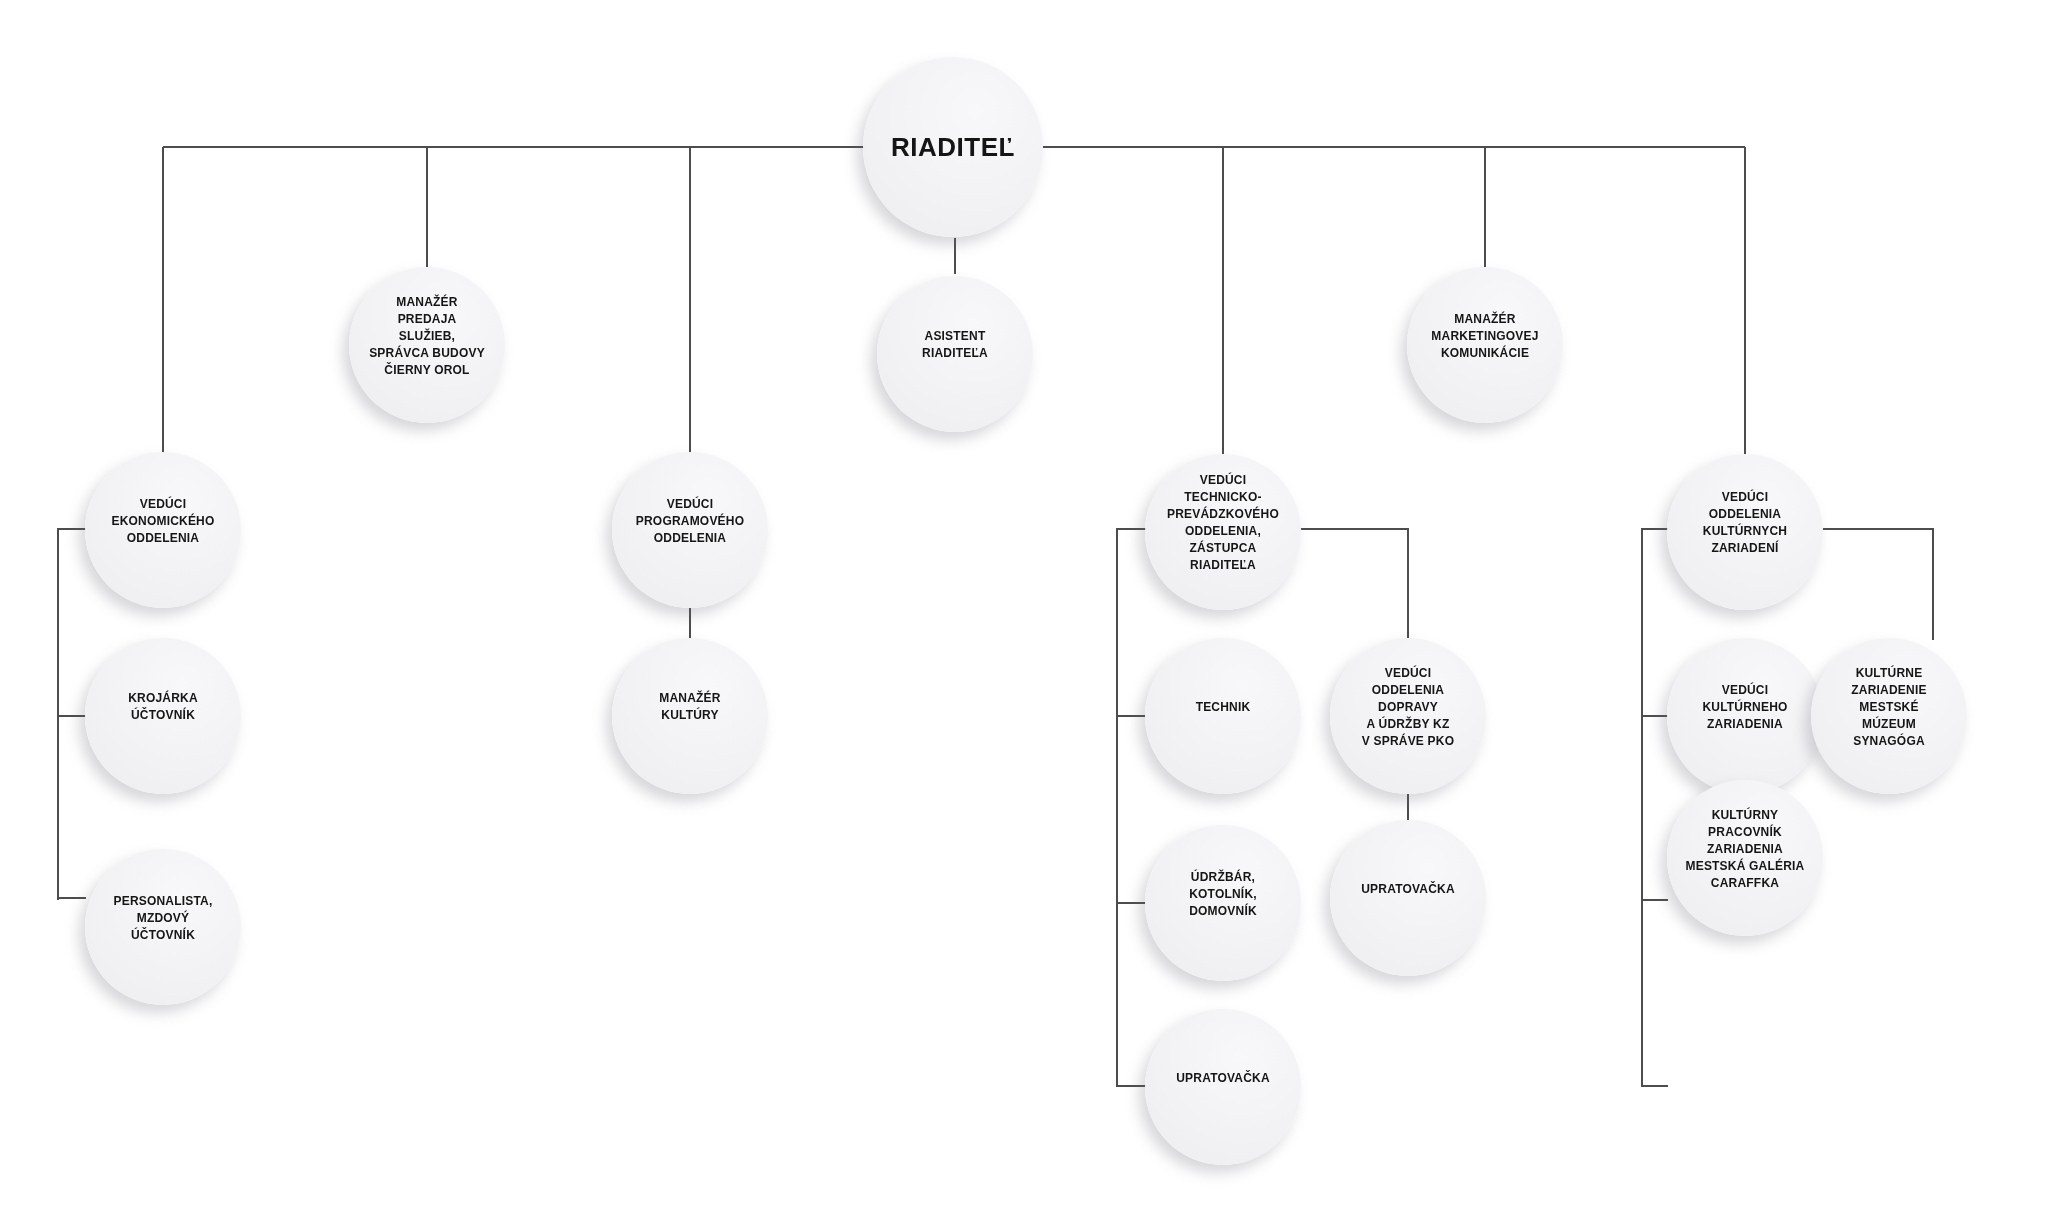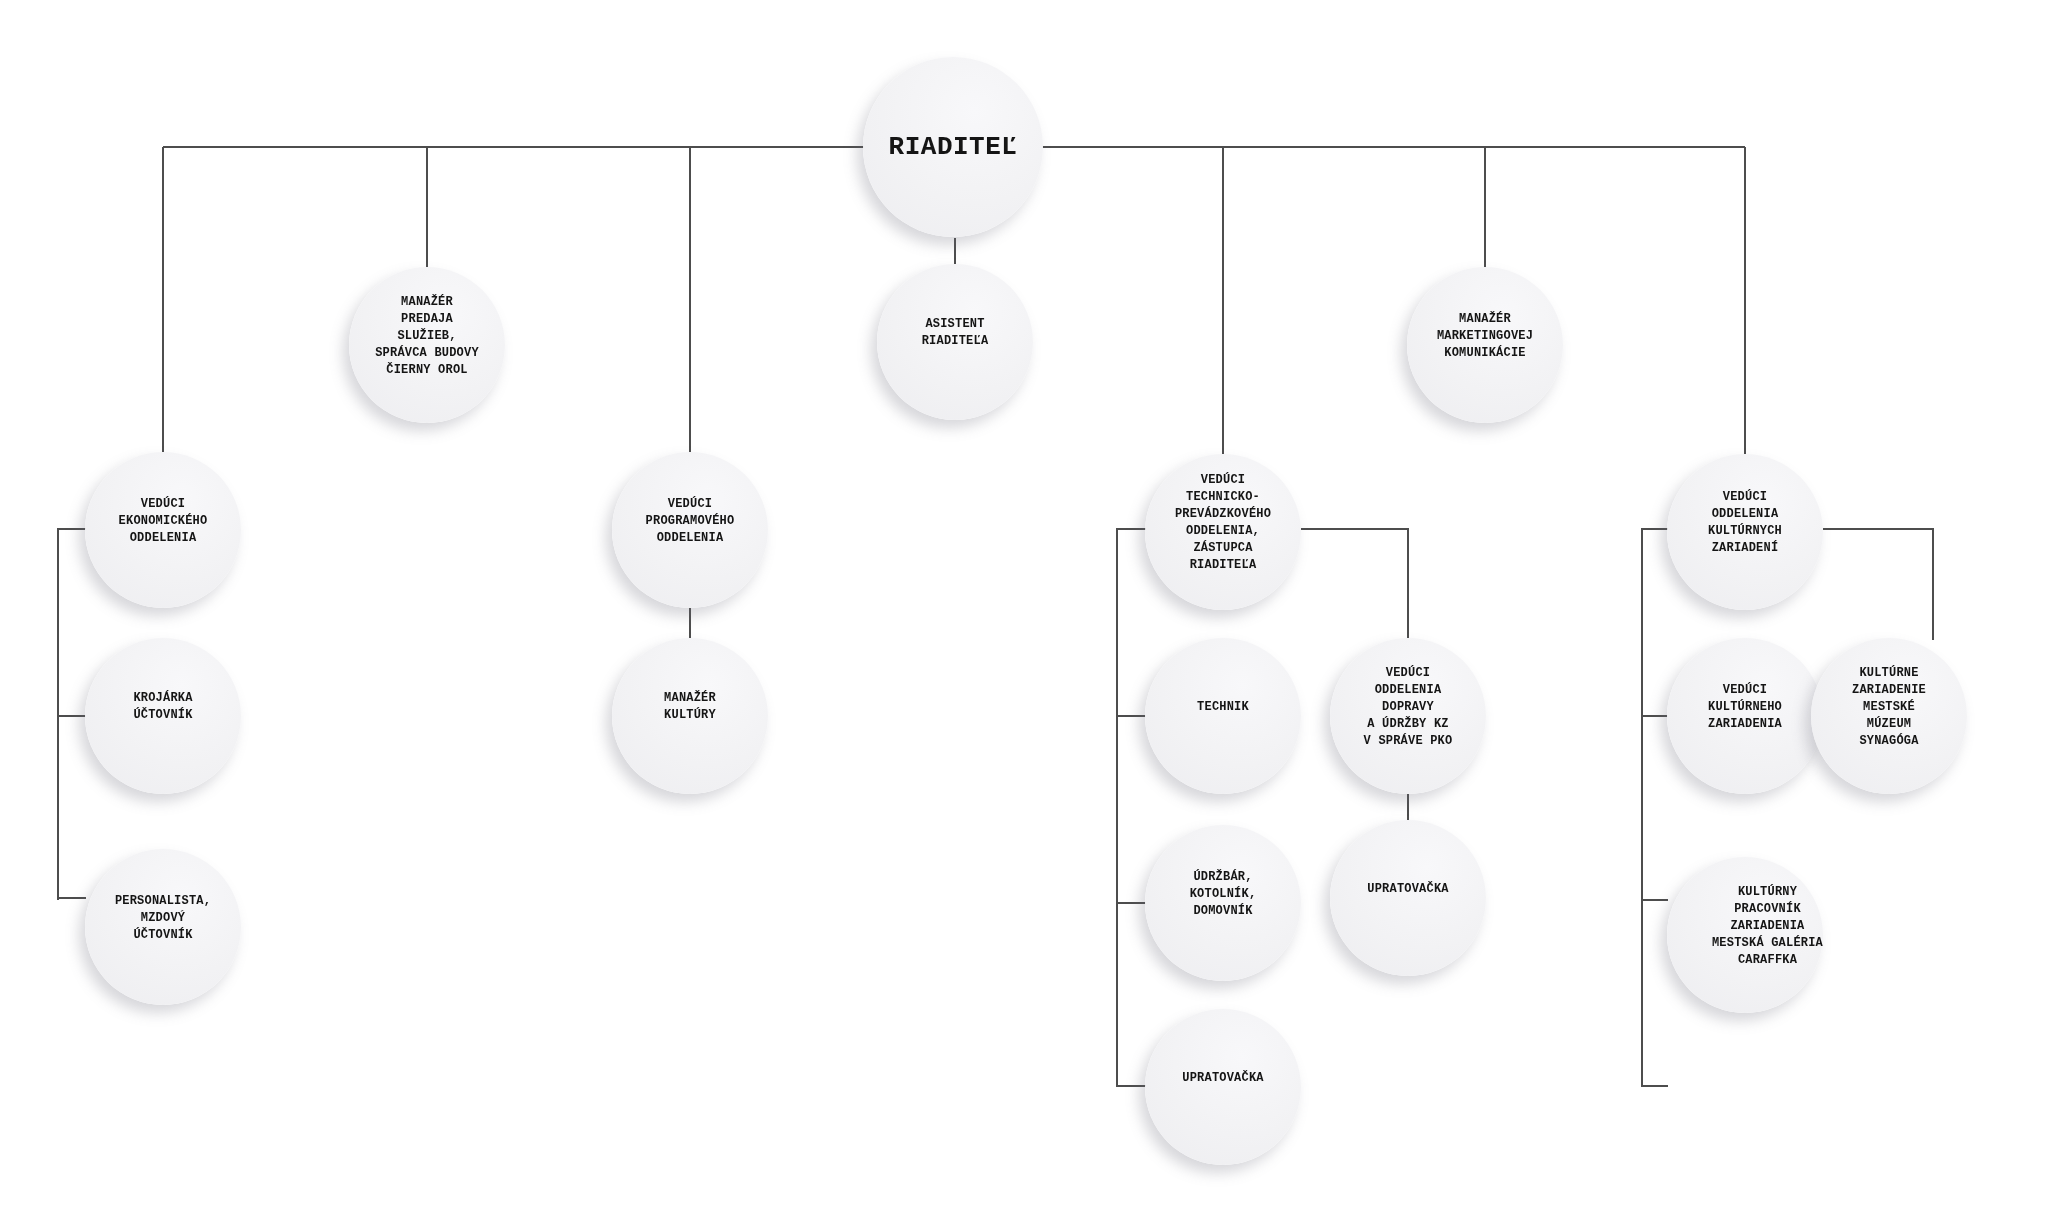--- a/index.html
+++ b/index.html
@@ -1,20 +1,20 @@
 <!DOCTYPE html>
 <html><head>
 <meta charset="utf-8">
 <style>
   html,body{margin:0;padding:0;background:#ffffff;}
   .canvas{
     position:relative;
     width:2072px;height:1225px;
     background:#ffffff;
-    font-family:Liberation Mono, monospace;
+    font-family:Liberation Sans, sans-serif;
     overflow:hidden;
     border-radius:25px;
   }
   .line{position:absolute;background:#4d4d4d;}
   .node{
     position:absolute;
     width:156px;height:156px;
     border-radius:50%;
     background:radial-gradient(circle at 62% 30%, #f8f8fa 0%, #f2f2f4 55%, #ededf0 100%);
     box-shadow:-6px 8px 14px rgba(110,110,125,0.28);
@@ -78,21 +78,21 @@
   <div class="line" style="left:1642px;top:899px;width:26px;height:2px;"></div>
   <div class="line" style="left:1642px;top:1085px;width:26px;height:2px;"></div>
 
   <div class="line" style="left:1823px;top:528px;width:111px;height:2px;"></div>
   <div class="line" style="left:1932px;top:528px;width:2px;height:112px;"></div>
 
   <div class="node root" style="left:863px;top:57px;">
     <span class="label">RIADITEĽ</span>
   </div>
 
-  <div class="node" style="left:877px;top:264px;">
+  <div class="node" style="left:877px;top:276px;">
     <span class="label">ASISTENT
 RIADITEĽA</span>
   </div>
 
   <div class="node" style="left:349px;top:267px;">
     <span class="label">MANAŽÉR
 PREDAJA
 SLUŽIEB,
 SPRÁVCA BUDOVY
 ČIERNY OROL</span>
@@ -181,21 +181,21 @@
   </div>
 
   <div class="node" style="left:1811px;top:638px;">
     <span class="label">KULTÚRNE
 ZARIADENIE
 MESTSKÉ
 MÚZEUM
 SYNAGÓGA</span>
   </div>
 
-  <div class="node" style="left:1667px;top:857px;justify-content:flex-end;">
+  <div class="node" style="left:1667px;top:780px;">
     <span class="label">KULTÚRNY
 PRACOVNÍK
 ZARIADENIA
 MESTSKÁ GALÉRIA
 CARAFFKA</span>
   </div>
 
 
 </div>
 

